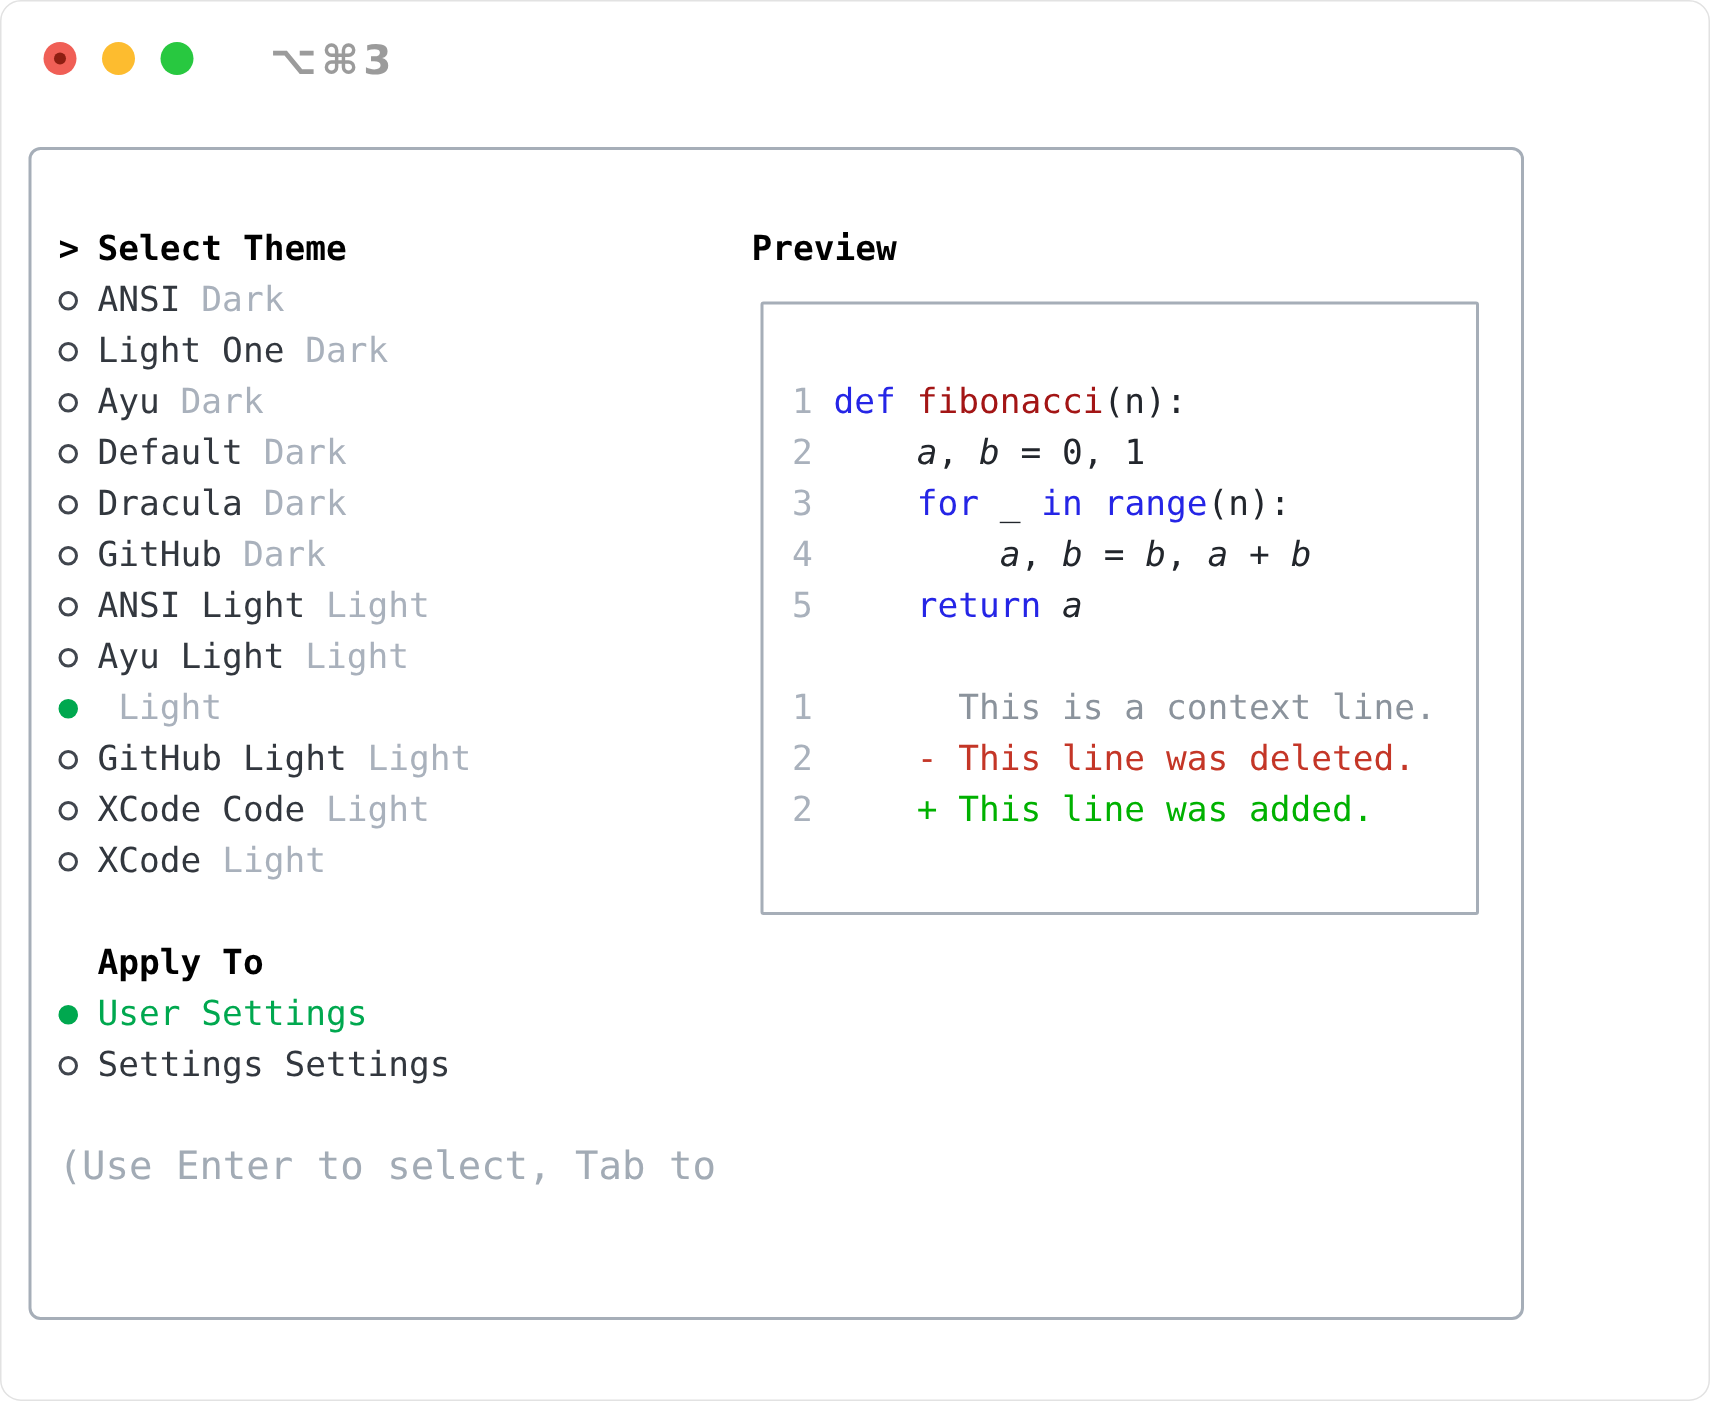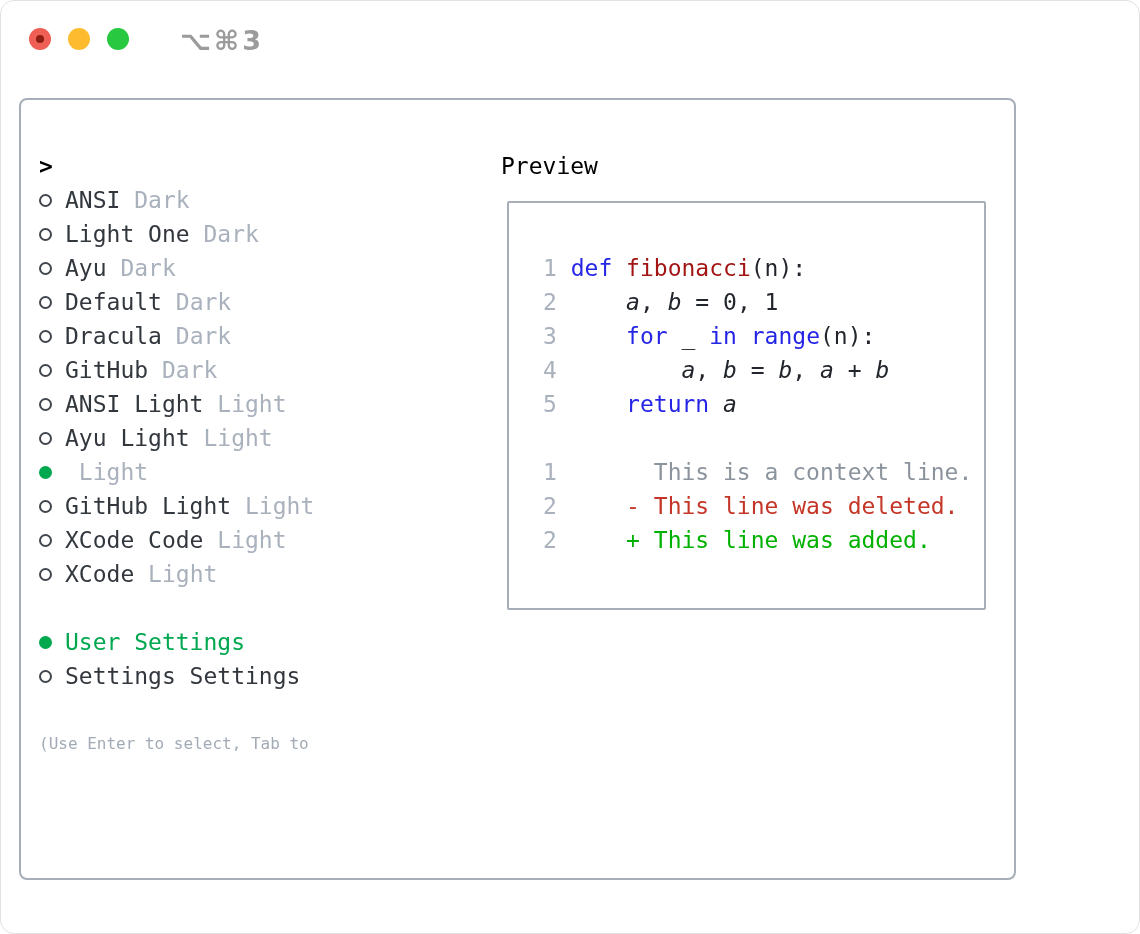--- a/index.html
+++ b/index.html
@@ -38,28 +38,28 @@
   .ring{width:13px;height:13px;border-radius:50%;border:2px solid #41464e;}
   .ring.sel{background:var(--green);border-color:var(--green);}
   .prompt{font-weight:bold;color:#000;font-size:23px;}
   .htext{font-weight:bold;color:#000;}
   .tname{color:var(--text);}
   .tvariant{color:var(--muted);margin-left:1ch;}
   .theme-row.sel .tname{color:var(--green);}
   .apply-label{color:var(--text);}
   .apply-row.sel .apply-label{color:var(--green);text-align:center;}
   .spacer{height:34px;}
-  .hint div{height:34px;line-height:34px;font-size:16px;color:var(--hint);white-space:pre;}
+  .hint div{height:34px;line-height:34px;font-size:26px;color:var(--hint);white-space:pre;}
 
   
   .right-col{flex:1;}
-  .preview-title{height:34px;line-height:34px;font-size:23px;font-weight:normal;color:#000;}
+  .preview-title{height:34px;line-height:34px;font-size:23px;font-weight:bold;color:#000;}
   .preview-box{
     margin-top:18px;margin-left:6px;width:479px;height:409px;
-    border:2px solid var(--border);border-radius:2px;overflow:hidden;background:#fff;padding-left:15px;
+    border:2px solid var(--border);border-radius:2px;overflow:hidden;background:#fff;
   }
   #code{margin:0;padding:48px 0 0 19px;font-size:23px;}
   .code-line{height:34px;line-height:34px;white-space:pre;}
   .lnum{color:var(--lnum);}
   .pl{color:#22262c;}
   .kw{color:var(--kw);}
   .fn{color:var(--fn);}
   .var{color:#22262c;font-style:italic;}
   .ctx{color:var(--ctx);}
   .del{color:var(--del);}
@@ -77,39 +77,44 @@
     <div class="tl-dot tl-yellow"></div>
     <div class="tl-dot tl-green"></div>
     <span class="win-title">⌥⌘3</span>
   </div>
 
   <div class="main-box">
 
     <div class="left-col">
       <div class="row">
         <span class="bullet prompt">&gt;</span>
+        <span class="htext">Select Theme</span>
       </div>
 
       <div id="theme-list">
           <div class="row theme-row"><span class="bullet"><span class="ring"></span></span><span class="tname">ANSI</span><span class="tvariant">Dark</span></div>
           <div class="row theme-row"><span class="bullet"><span class="ring"></span></span><span class="tname">Light One</span><span class="tvariant">Dark</span></div>
           <div class="row theme-row"><span class="bullet"><span class="ring"></span></span><span class="tname">Ayu</span><span class="tvariant">Dark</span></div>
           <div class="row theme-row"><span class="bullet"><span class="ring"></span></span><span class="tname">Default</span><span class="tvariant">Dark</span></div>
           <div class="row theme-row"><span class="bullet"><span class="ring"></span></span><span class="tname">Dracula</span><span class="tvariant">Dark</span></div>
           <div class="row theme-row"><span class="bullet"><span class="ring"></span></span><span class="tname">GitHub</span><span class="tvariant">Dark</span></div>
           <div class="row theme-row"><span class="bullet"><span class="ring"></span></span><span class="tname">ANSI Light</span><span class="tvariant">Light</span></div>
           <div class="row theme-row"><span class="bullet"><span class="ring"></span></span><span class="tname">Ayu Light</span><span class="tvariant">Light</span></div>
           <div class="row theme-row sel"><span class="bullet"><span class="ring sel"></span></span><span class="tvariant">Light</span></div>
           <div class="row theme-row"><span class="bullet"><span class="ring"></span></span><span class="tname">GitHub Light</span><span class="tvariant">Light</span></div>
           <div class="row theme-row"><span class="bullet"><span class="ring"></span></span><span class="tname">XCode Code</span><span class="tvariant">Light</span></div>
           <div class="row theme-row"><span class="bullet"><span class="ring"></span></span><span class="tname">XCode</span><span class="tvariant">Light</span></div>
         </div>
 
       <div class="spacer"></div>
 
+      <div class="row">
+        <span class="bullet"></span>
+        <span class="htext">Apply To</span>
+      </div>
 
       <div id="apply-list">
           <div class="row apply-row sel"><span class="bullet"><span class="ring sel"></span></span><span class="apply-label">User Settings</span></div>
           <div class="row apply-row"><span class="bullet"><span class="ring"></span></span><span class="apply-label">Settings Settings</span></div>
         </div>
 
       <div class="spacer"></div>
 
       <div class="hint">
         <div>(Use Enter to select, Tab to</div>

